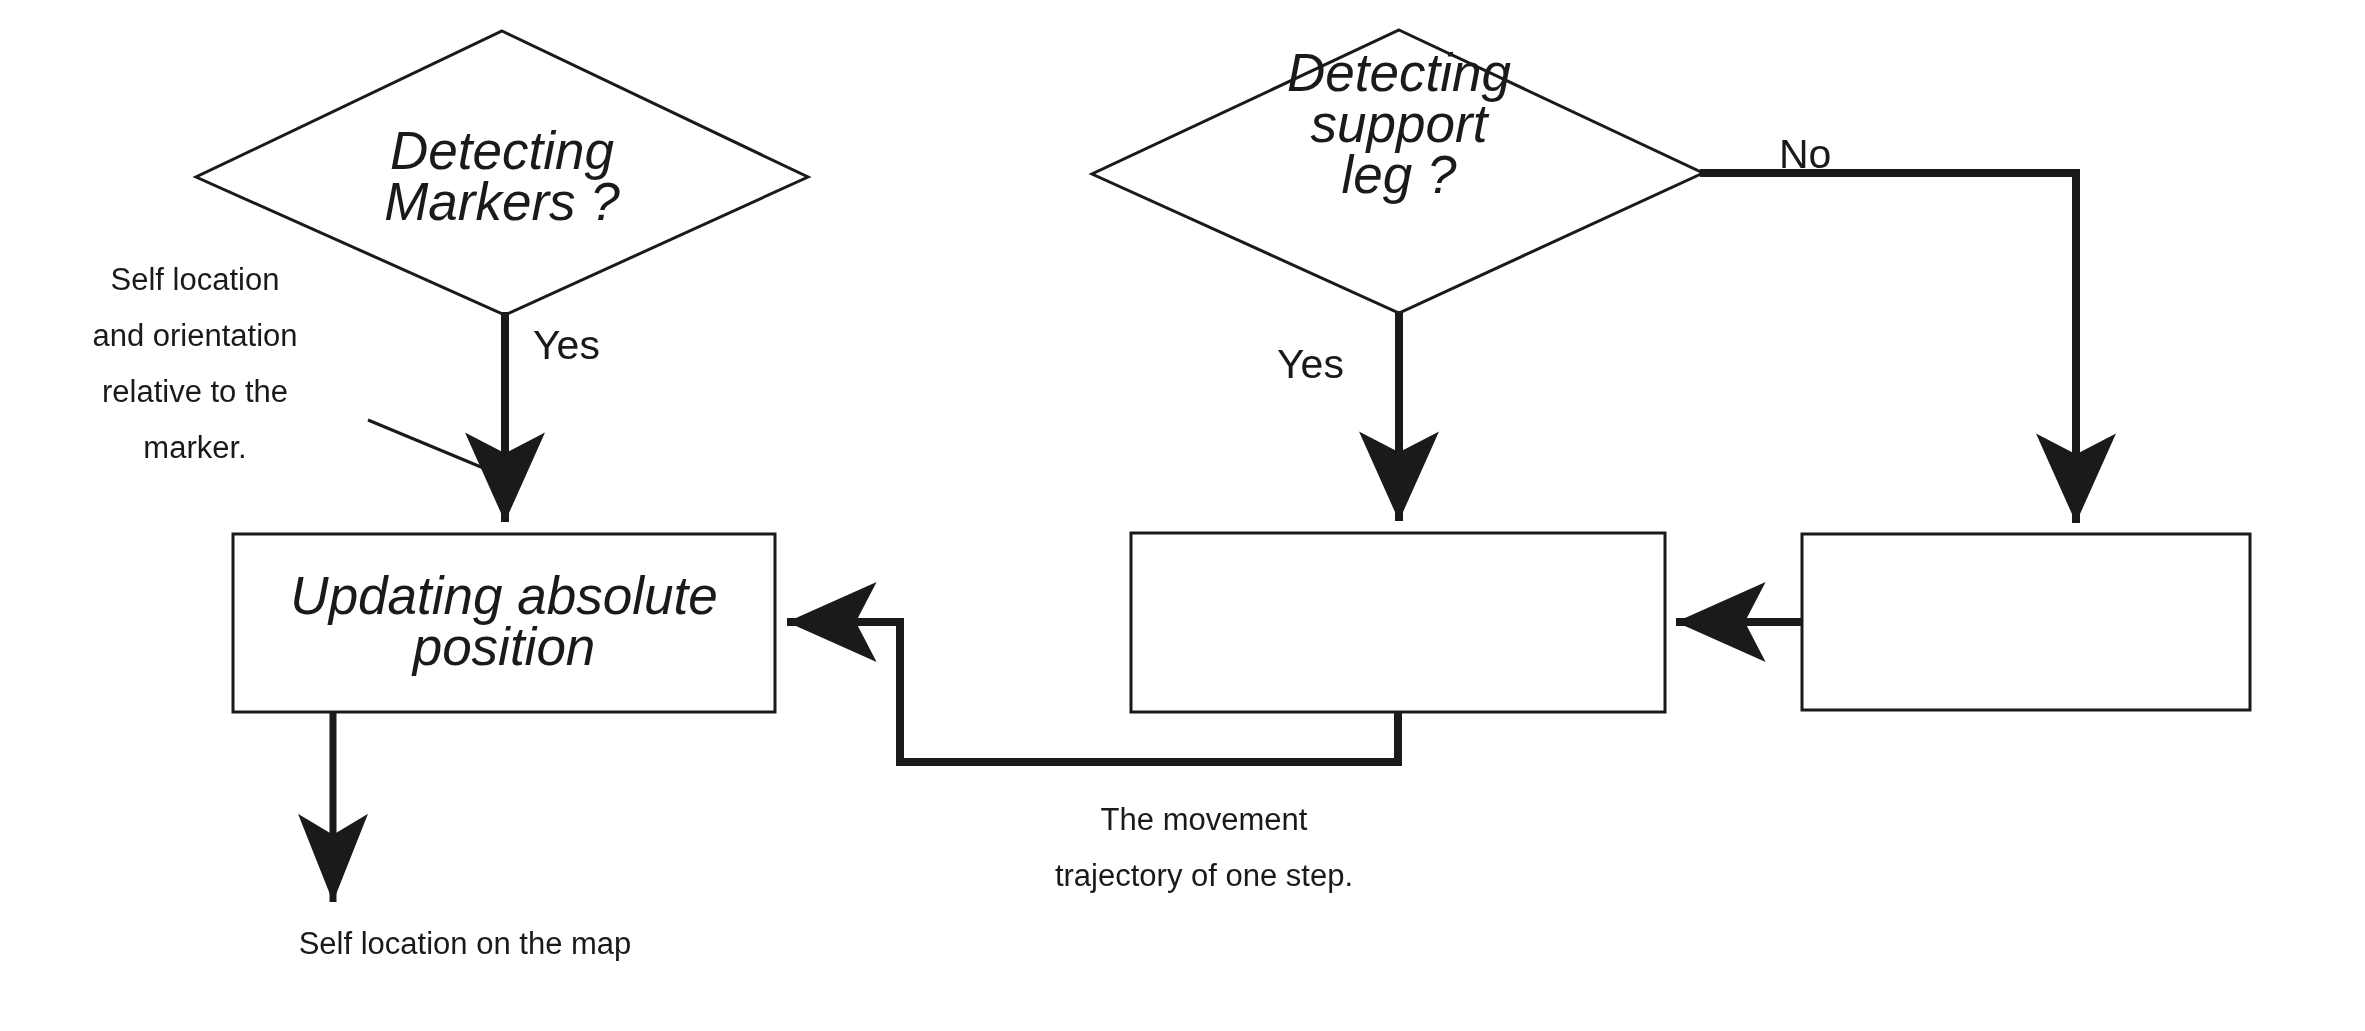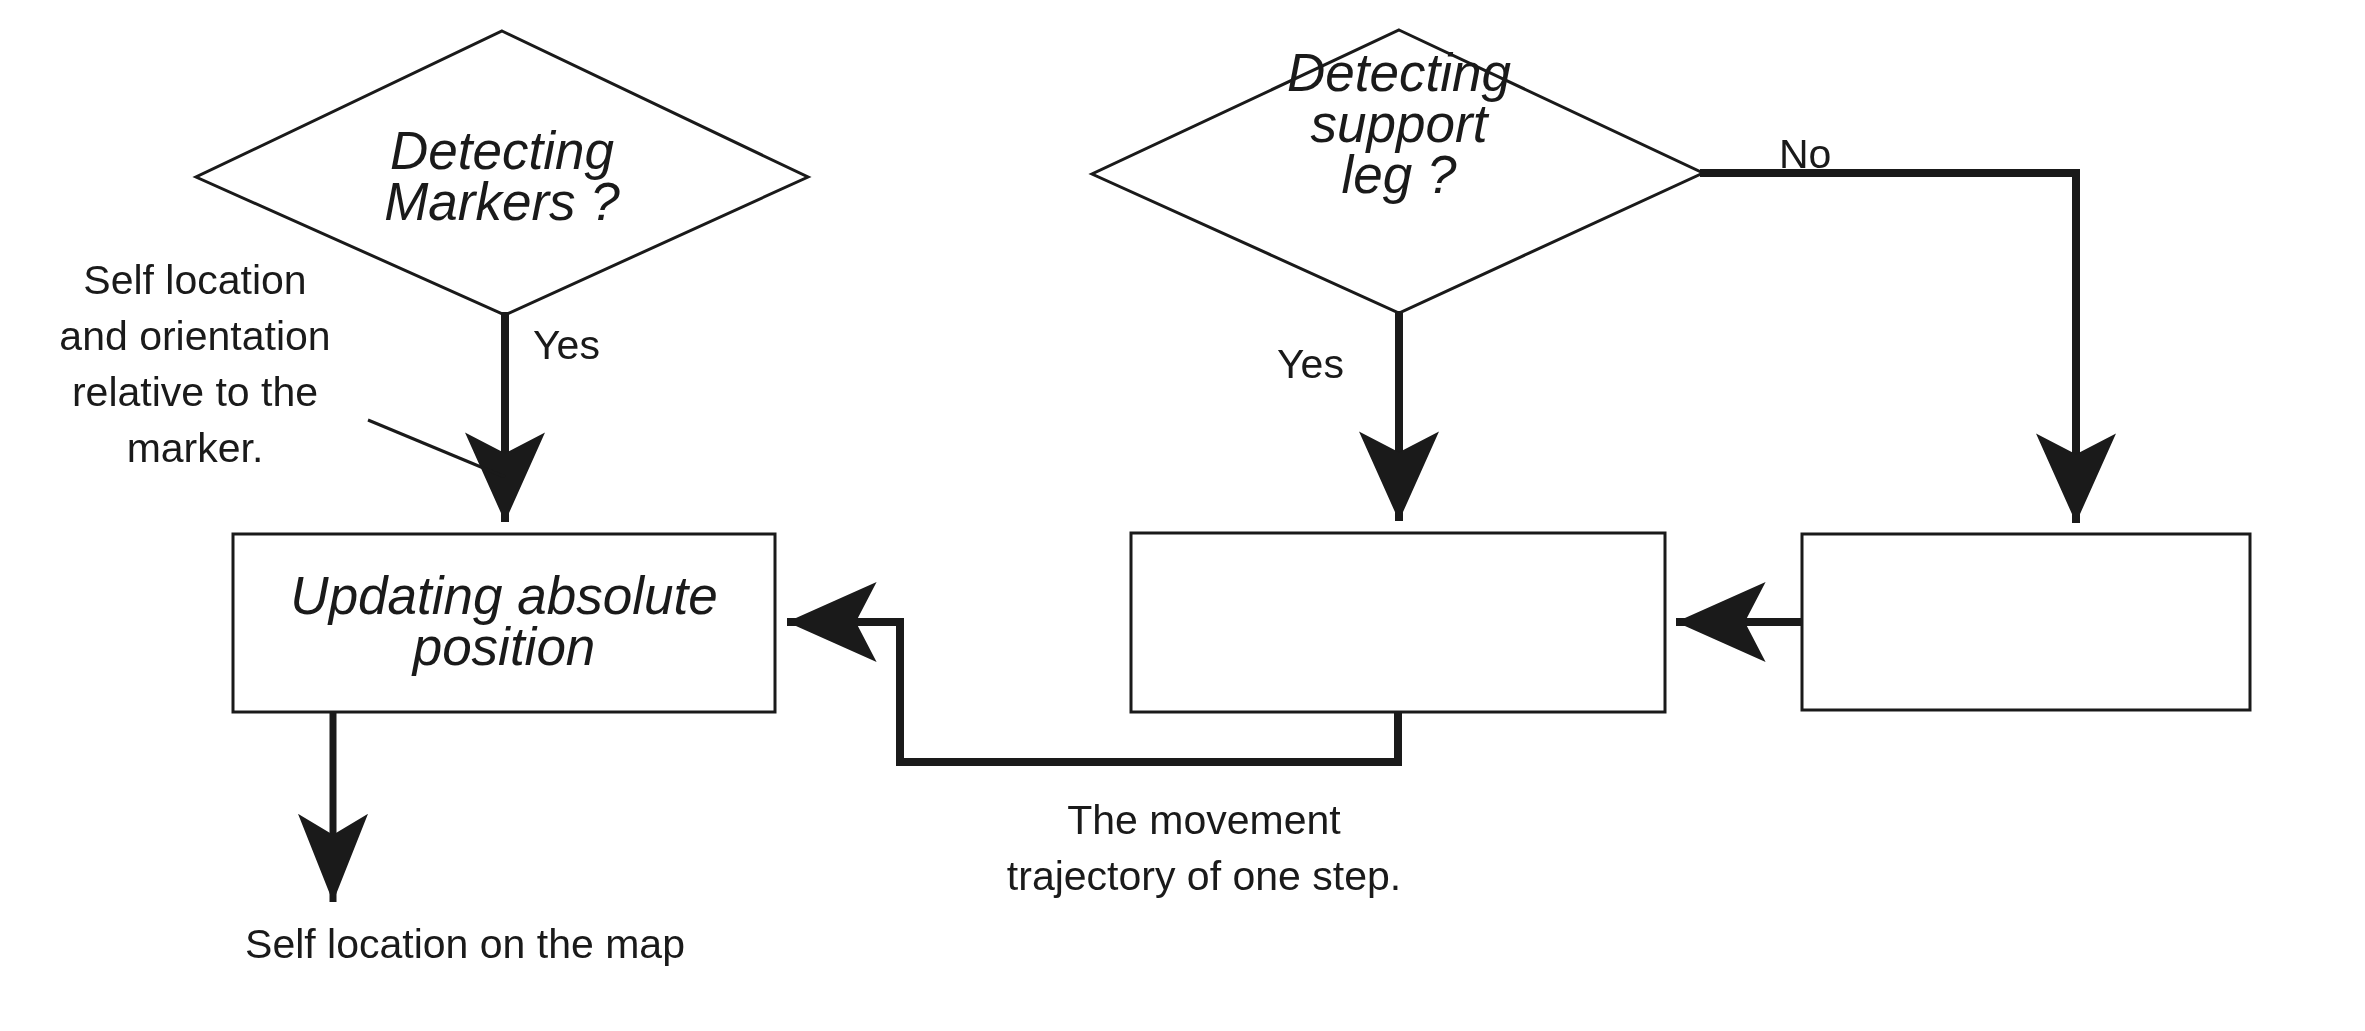--- a/index.html
+++ b/index.html
@@ -37,21 +37,21 @@
   }
   .edge-label {
     position: absolute;
     font-size: 41px;
     line-height: 46px;
     color: #1a1a1a;
     white-space: nowrap;
   }
   .note-text {
     position: absolute;
-    font-size: 41px;
+    font-size: 31px;
     line-height: 56px;
     color: #1a1a1a;
     text-align: center;
     white-space: pre-line;
   }
 </style>
 </head>
 <body>
 
 <div id="canvas">

